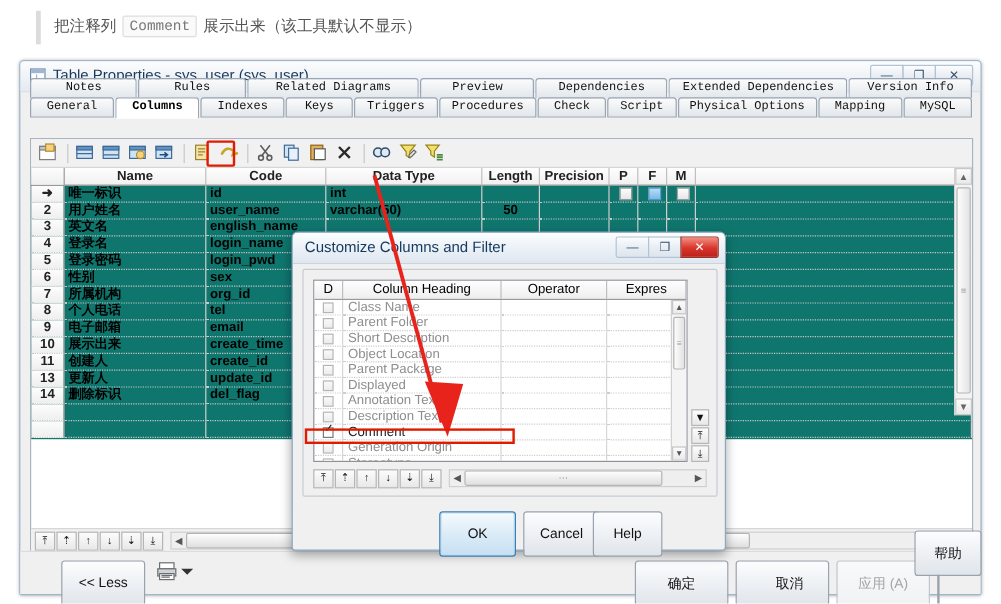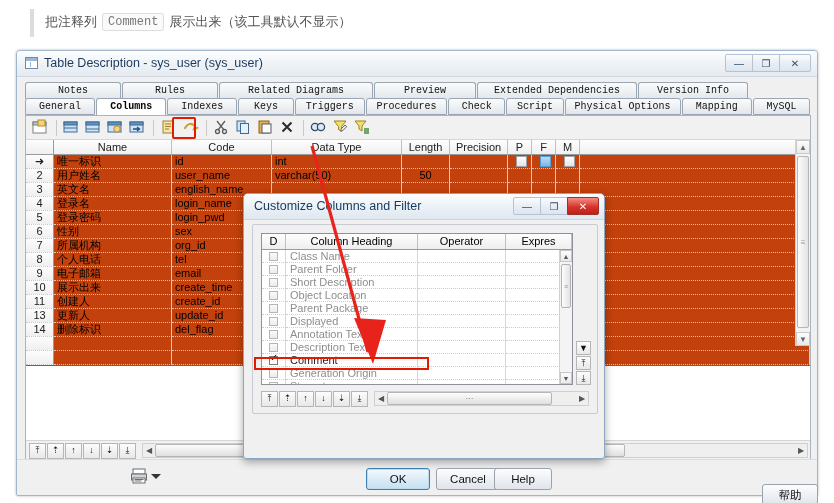--- a/index.html
+++ b/index.html
@@ -77,21 +77,21 @@
   .wbtn.first{border-radius:2px 0 0 2px;}
   .wbtn.close{
     border-radius:0 2px 2px 0; width:32px;
   }
   .wbtn.close-red{
     background:linear-gradient(#f28e82,#d9342a 55%,#b9221a);
     border-color:#a03027; color:#fff;
   }
 
   
-  #tabs-area { position:absolute; left:8px; top:31px; width:786px; height:34px; }
+  #tabs-area { position:absolute; left:8px; top:14px; width:786px; height:34px; }
   .tab-row { position:absolute; left:0; width:100%; height:17px; display:flex; }
   .tab-row.row1 { top:0; }
   .tab-row.row2 { top:16px; }
   .tab {
     height:17px; line-height:16px;
     font-family:"Liberation Mono", monospace;
     font-size:10px; text-align:center; color:#111;
     border:1px solid #9aa6b4;
     border-bottom:none;
     background:linear-gradient(#fbfbfb,#eceff2 60%,#e2e6ea);
@@ -122,21 +122,21 @@
   .tsep { width:1px; height:16px; background:#c8c8c8; margin:0 4px; }
   .tbtn svg { display:block; }
   #comment-highlight {
     position:absolute; left:146px; top:1px; width:24px; height:22px;
     border:2px solid #e01b00; border-radius:2px; pointer-events:none;
   }
 
   
   #grid {
     position:absolute; left:0; top:24px; width:100%; height:226px;
-    background:#c2410c; overflow:hidden;
+    background:#0f766e; overflow:hidden;font-weight:bold;
   }
   .ghead {
     display:flex; height:15px;
     background:linear-gradient(#fefefe,#f0f0f0);
     border-bottom:1px solid #9a9a9a;
   }
   .ghead div {
     border-right:1px solid #bfbfbf;
     text-align:center; line-height:14px; font-size:11px; color:#222;
     overflow:hidden; white-space:nowrap;
@@ -207,27 +207,26 @@
   }
   #grid-vscroll .vbot { position:absolute; left:0; right:0; bottom:0; }
   #grid-vscroll .vtop { position:absolute; left:0; right:0; top:0; }
 
   
   #main-bottom {
     position:absolute; left:0; bottom:0; width:100%; height:36px;
     background:#f0f0f0; border-top:1px solid #dcdcdc;
   }
   .btn {
-    position:absolute; height:22px;
+    position:absolute; height:38px;
     border:1px solid #9aa3ad; border-radius:3px;
     background:linear-gradient(#fcfdfe,#eef1f5 48%,#e0e5eb);
     font-size:11.5px; color:#111;
     display:flex; align-items:center; justify-content:center;
     white-space:nowrap;
-    margin-top:42px;
   }
   .btn.disabled { color:#a4a4a4; border-color:#c3c7cc;
                   background:linear-gradient(#f8f9fa,#f1f2f4); }
   .btn.focus {
     border-color:#3c7fb1;
     box-shadow:0 0 0 1px #bcdcf2 inset;
     background:linear-gradient(#f6fbfe,#dcecf8 48%,#c6e0f2);
   }
   #less-btn { left:34px; top:7px; width:70px; }
   #print-icon { position:absolute; left:113px; top:7px; width:18px; height:18px; }
@@ -341,34 +340,35 @@
     <span>把注释列</span>
     <span id="caption-code">Comment</span>
     <span>展示出来（该工具默认不显示）</span>
   </div>
 </div>
 
 <div id="main-window">
 
   <div id="main-titlebar">
     <div id="main-title-icon"></div>
-    <div id="main-title-text">Table Description - sys_user (sys_user)</div>
+    <div id="main-title-text">Table Properties - sys_user (sys_user)</div>
     <div class="wbtns" style="right:6px;">
       <div class="wbtn first">—</div>
       <div class="wbtn">❐</div>
       <div class="wbtn close">✕</div>
     </div>
   </div>
 
   <div id="tabs-area">
     <div class="tab-row row1" id="tab-row-1">
         <div class="tab" style="width: 96px;">Notes</div>
         <div class="tab" style="width: 96px;">Rules</div>
         <div class="tab" style="width: 154px;">Related Diagrams</div>
         <div class="tab" style="width: 102px;">Preview</div>
+        <div class="tab" style="width: 118px;">Dependencies</div>
         <div class="tab" style="width: 160px;">Extended Dependencies</div>
         <div class="tab" style="width: 110px;">Version Info</div>
       </div>
     <div class="tab-row row2" id="tab-row-2">
         <div class="tab" style="width: 76px;">General</div>
         <div class="tab active" style="width: 76px;">Columns</div>
         <div class="tab" style="width: 76px;">Indexes</div>
         <div class="tab" style="width: 60px;">Keys</div>
         <div class="tab" style="width: 76px;">Triggers</div>
         <div class="tab" style="width: 88px;">Procedures</div>

